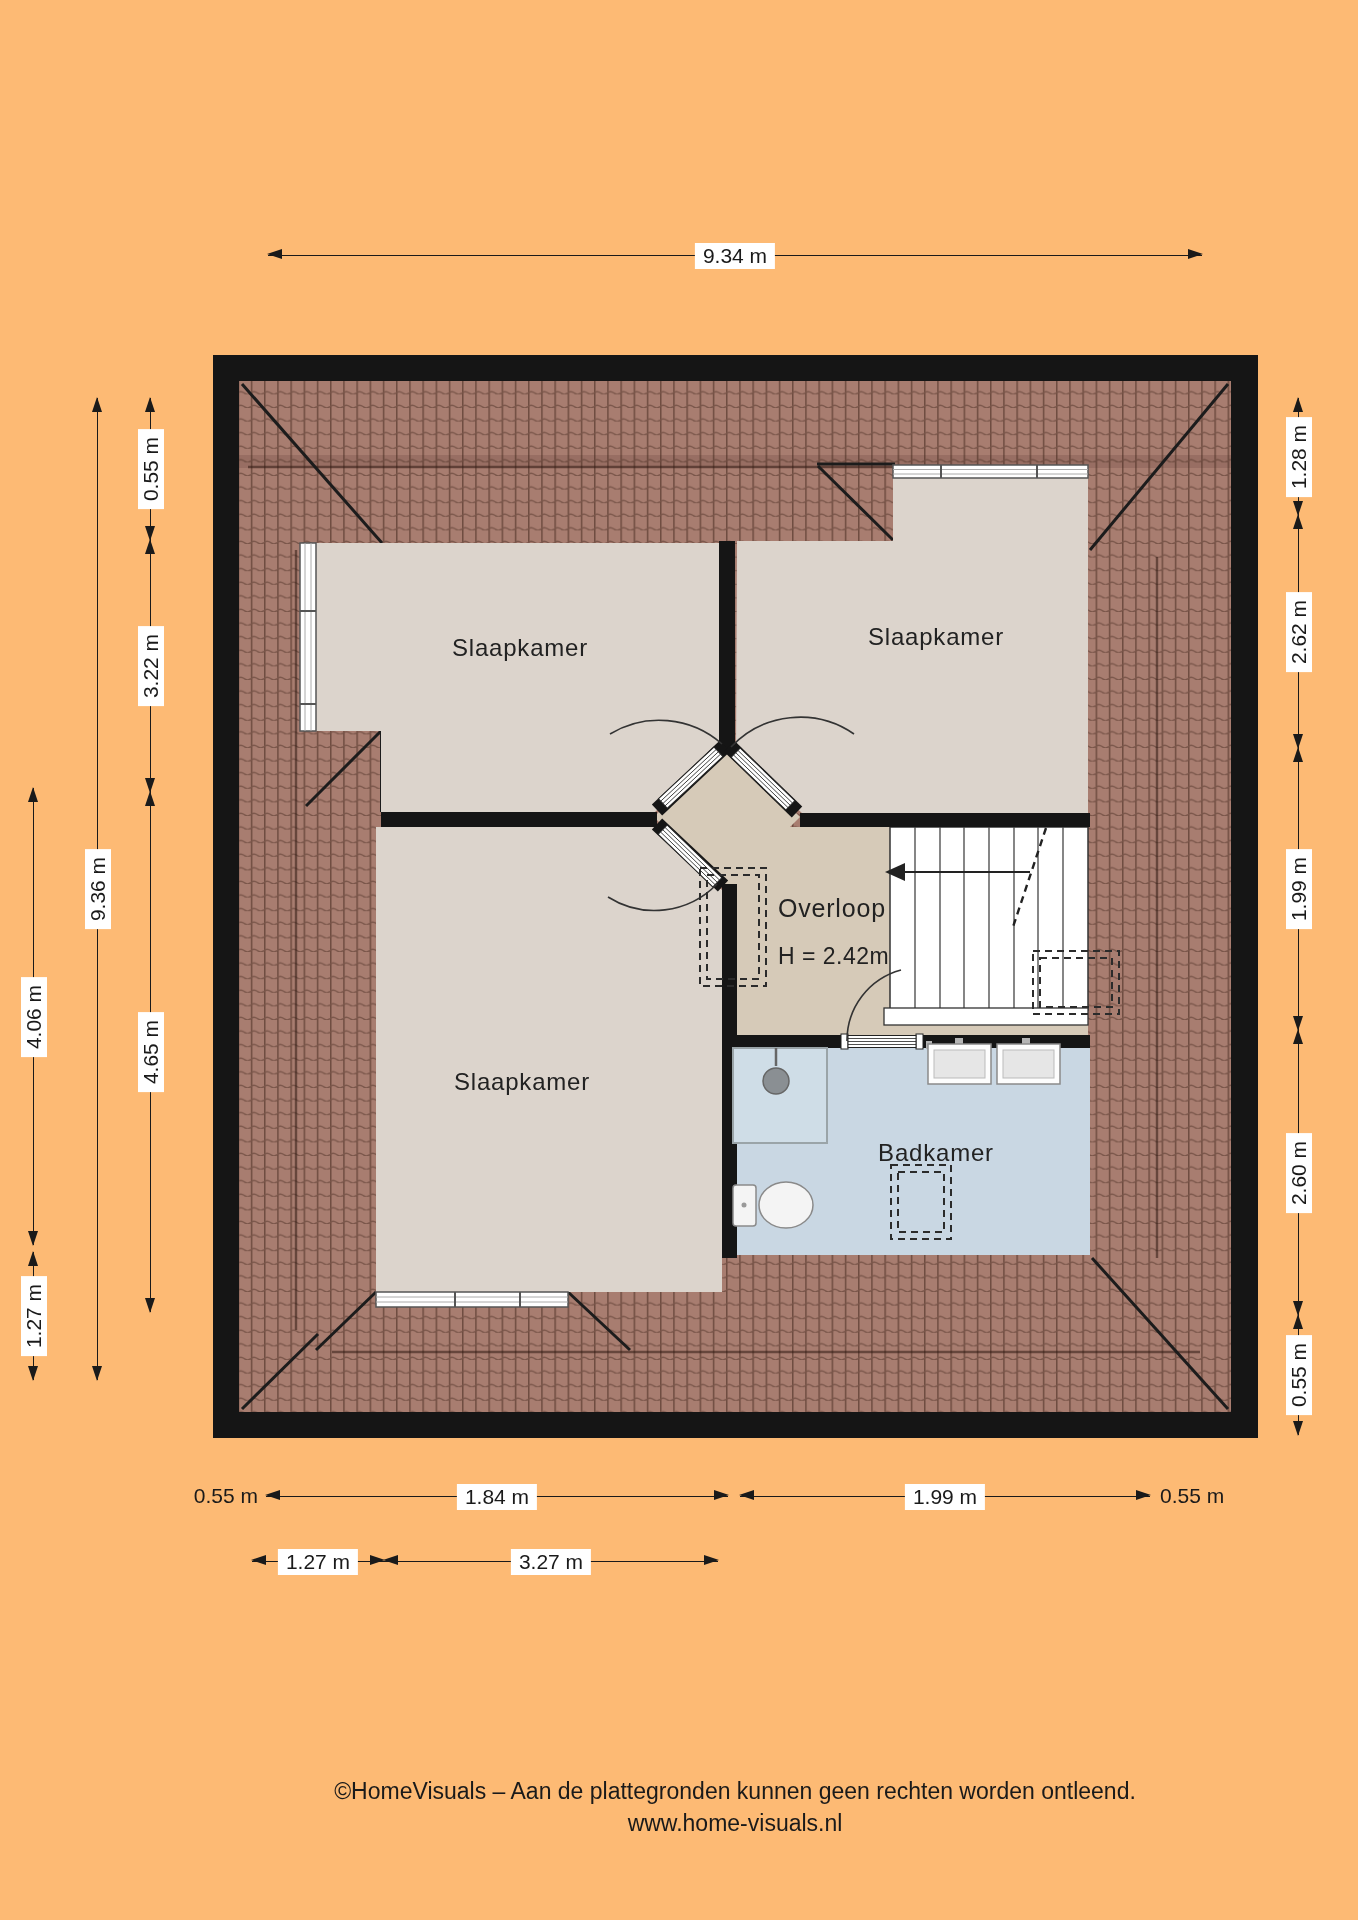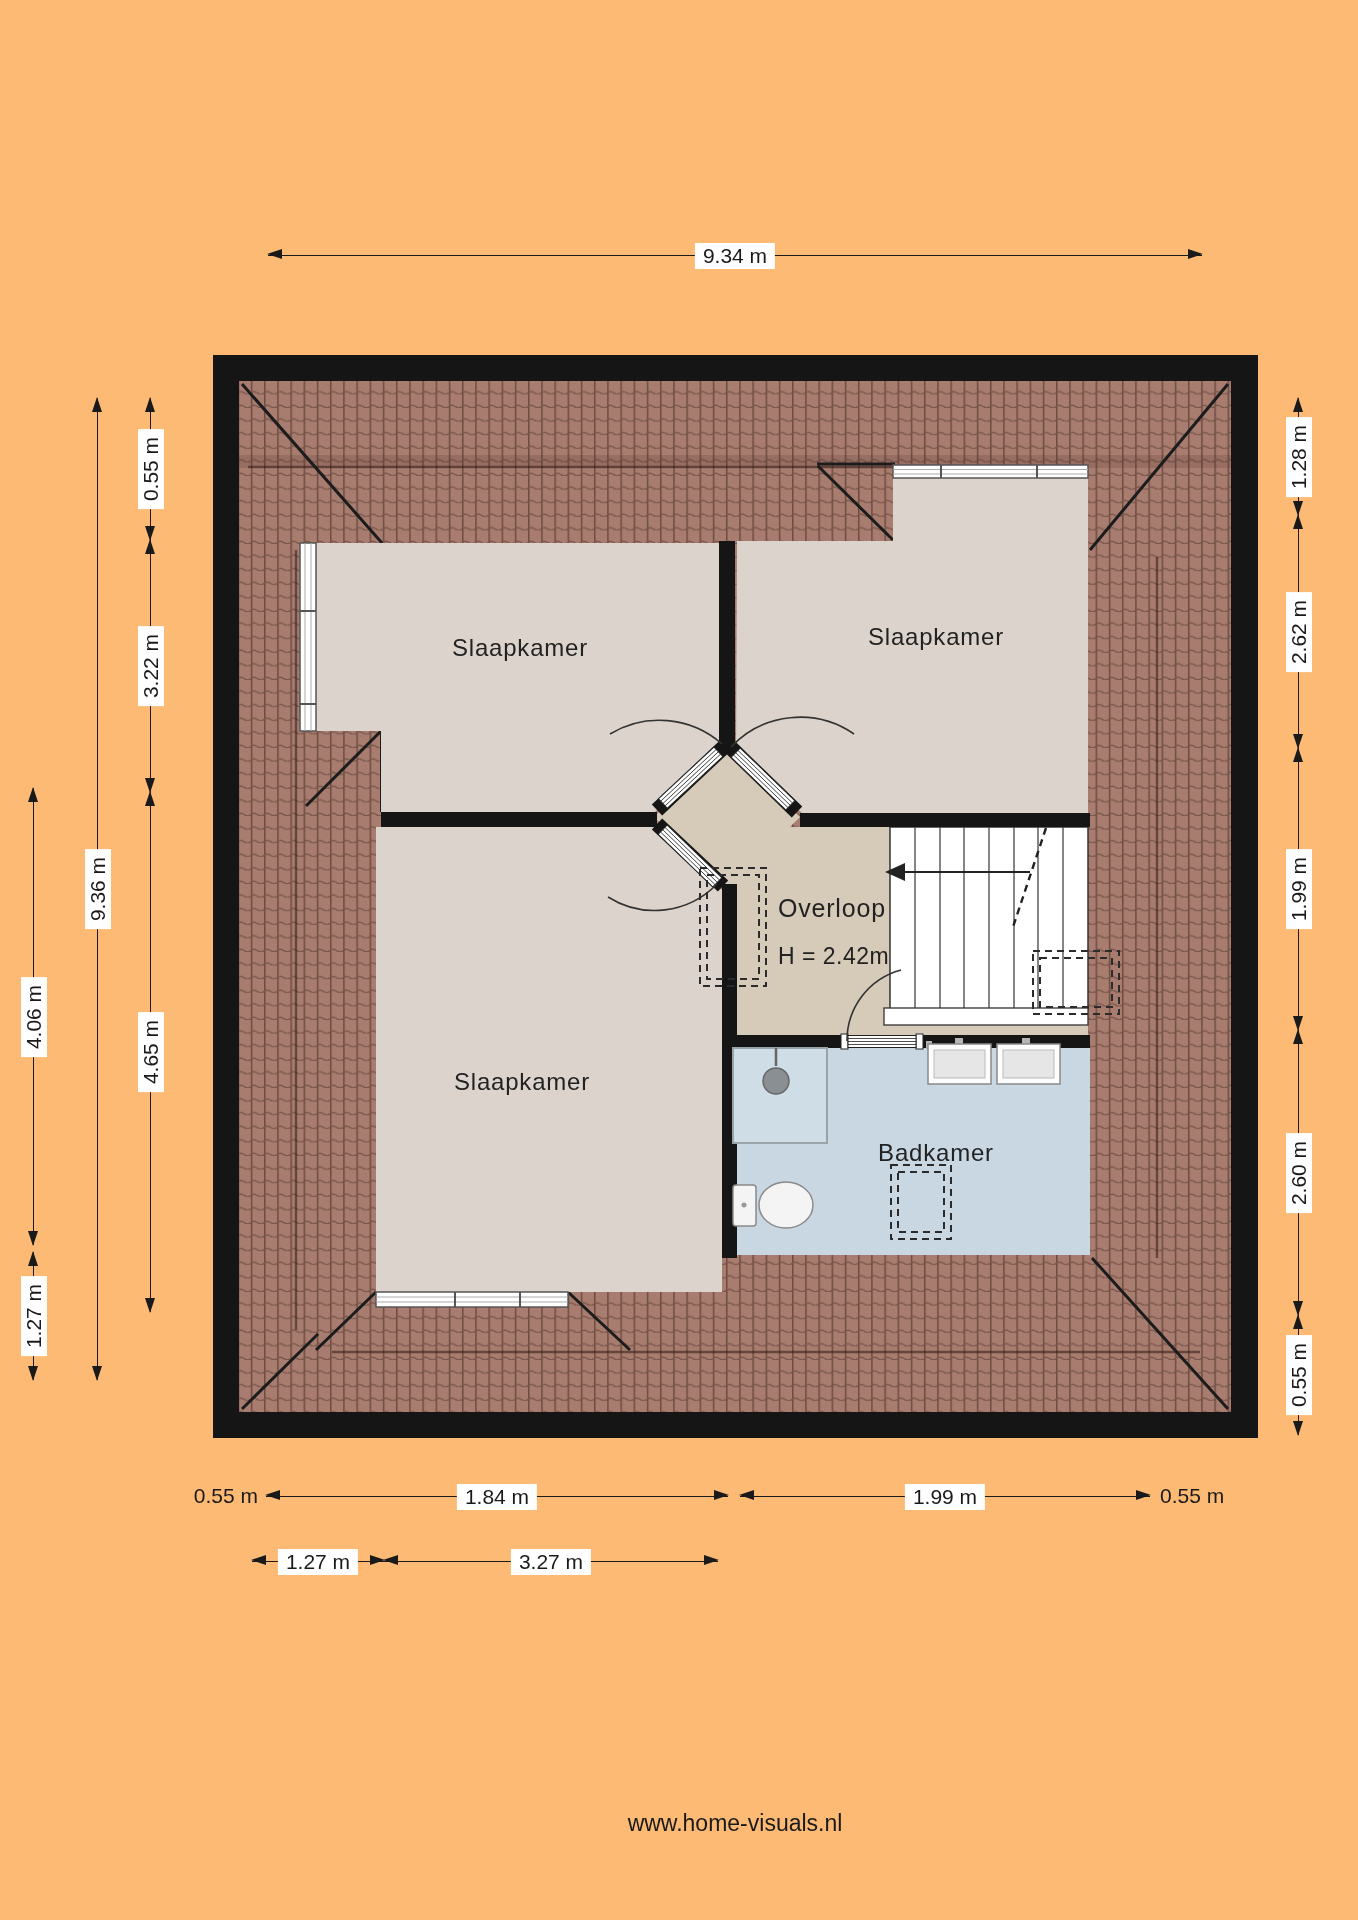--- a/index.html
+++ b/index.html
@@ -273,15 +273,16 @@
     <g font-size="24" fill="#222" text-anchor="middle" letter-spacing="0.8">
       <text x="520" y="656">Slaapkamer</text>
       <text x="936" y="645">Slaapkamer</text>
       <text x="522" y="1090">Slaapkamer</text>
       <text x="936" y="1161">Badkamer</text>
     </g>
     <text x="778" y="917" font-size="25" fill="#222" letter-spacing="0.8">Overloop</text>
     <text x="778" y="964" font-size="23" fill="#222" letter-spacing="0.5">H = 2.42m</text>
   </svg>
 
+  <div class="footer" style="top:1776px;">©HomeVisuals – Aan de plattegronden kunnen geen rechten worden ontleend.</div>
   <div class="footer" style="top:1808px;text-align:right;">www.home-visuals.nl</div>
 
 </div>
 
 </body></html>

